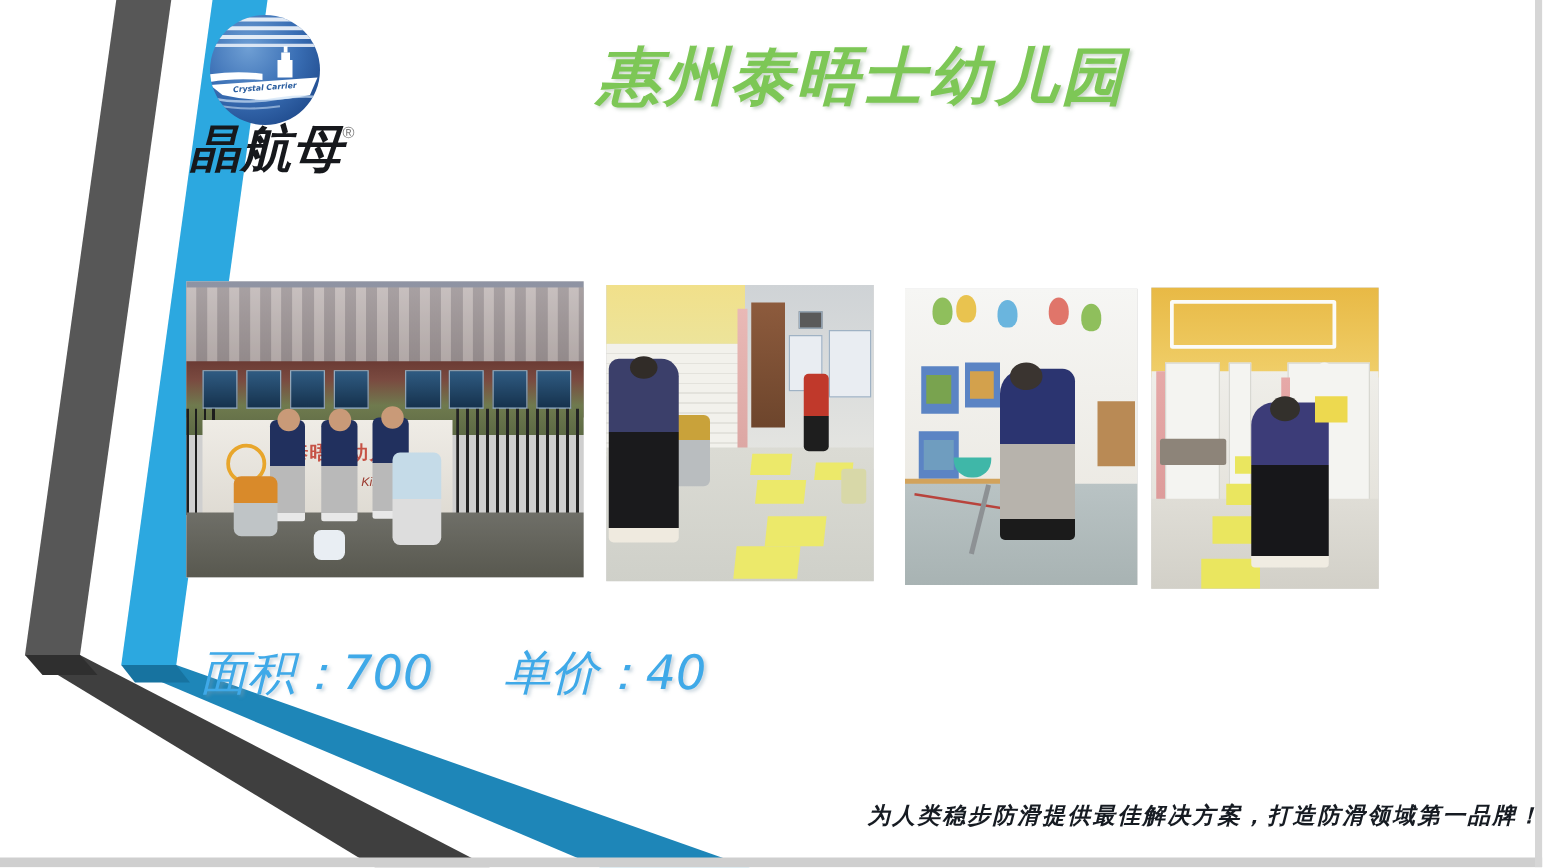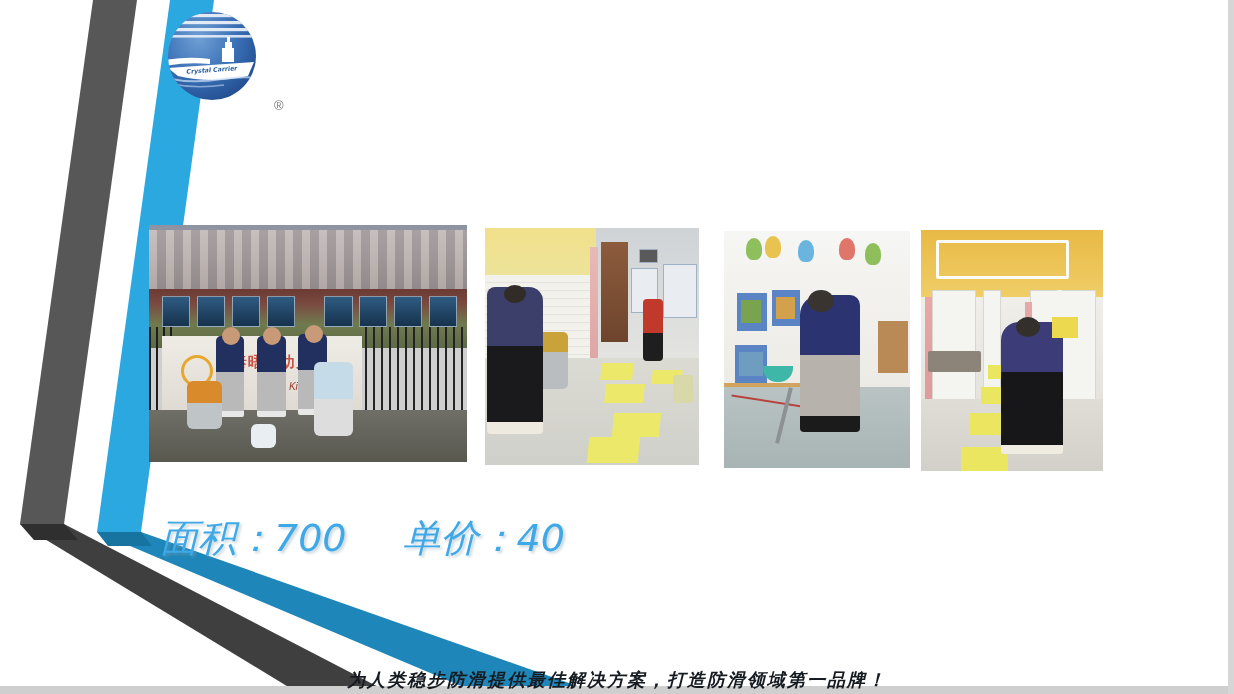--- a/index.html
+++ b/index.html
@@ -216,28 +216,27 @@
     white-space: nowrap;
   }
   .stats .stat { display: inline-block; font-style: italic; }
 
   
   .tagline {
     position: absolute;
     left: 0;
     top: 640px;
     width: 1234px;
-    text-align: center;
+    text-align: right;
     font-family: "DejaVu Sans", sans-serif;
     font-weight: bold;
     font-style: italic;
     font-size: 18px;
     letter-spacing: 2px;
     color: #161b22;
-    margin-top: 28px;
   }
 </style>
 </head>
 <body>
 
 <div class="slide">
 
   <svg class="frame-layer" viewBox="0 0 1234 694" width="1234" height="694" xmlns="http://www.w3.org/2000/svg">
 
     <polygon points="93,0 137,0 64,524 20,524" fill="#575757"></polygon>
@@ -279,24 +278,26 @@
 
         <rect x="60" y="42" width="12" height="14" fill="#ffffff"></rect>
         <rect x="63" y="36" width="7" height="7" fill="#ffffff"></rect>
         <rect x="65" y="31" width="3" height="5" fill="#ffffff"></rect>
 
         <path d="M4 72 Q30 78 60 73 Q80 70 96 72" stroke="#cfe3f7" stroke-width="2" fill="none" opacity=".7"></path>
         <path d="M10 78 Q34 83 62 79" stroke="#cfe3f7" stroke-width="1.6" fill="none" opacity=".55"></path>
         <text x="50" y="66" font-family="DejaVu Sans, sans-serif" font-size="6.2" font-style="italic" font-weight="bold" fill="#2c5fa0" text-anchor="middle" transform="rotate(-4 50 66)">Crystal Carrier</text>
       </g>
     </svg>
+    <div class="logo-wordmark">晶航母</div>
     <div class="logo-reg">®</div>
   </div>
 
   <div class="title-zone">
+    <div class="title-line2">惠州泰晤士幼儿园</div>
   </div>
 
   <div class="photo" id="photo-1">
     <div class="ph-inner">
       <div class="p1-sky"></div>
       <div class="p1-bldg"></div>
       <div class="p1-school"></div>
       <div class="p1-win" style="left:4%"></div>
       <div class="p1-win" style="left:15%"></div>
       <div class="p1-win" style="left:26%"></div>

